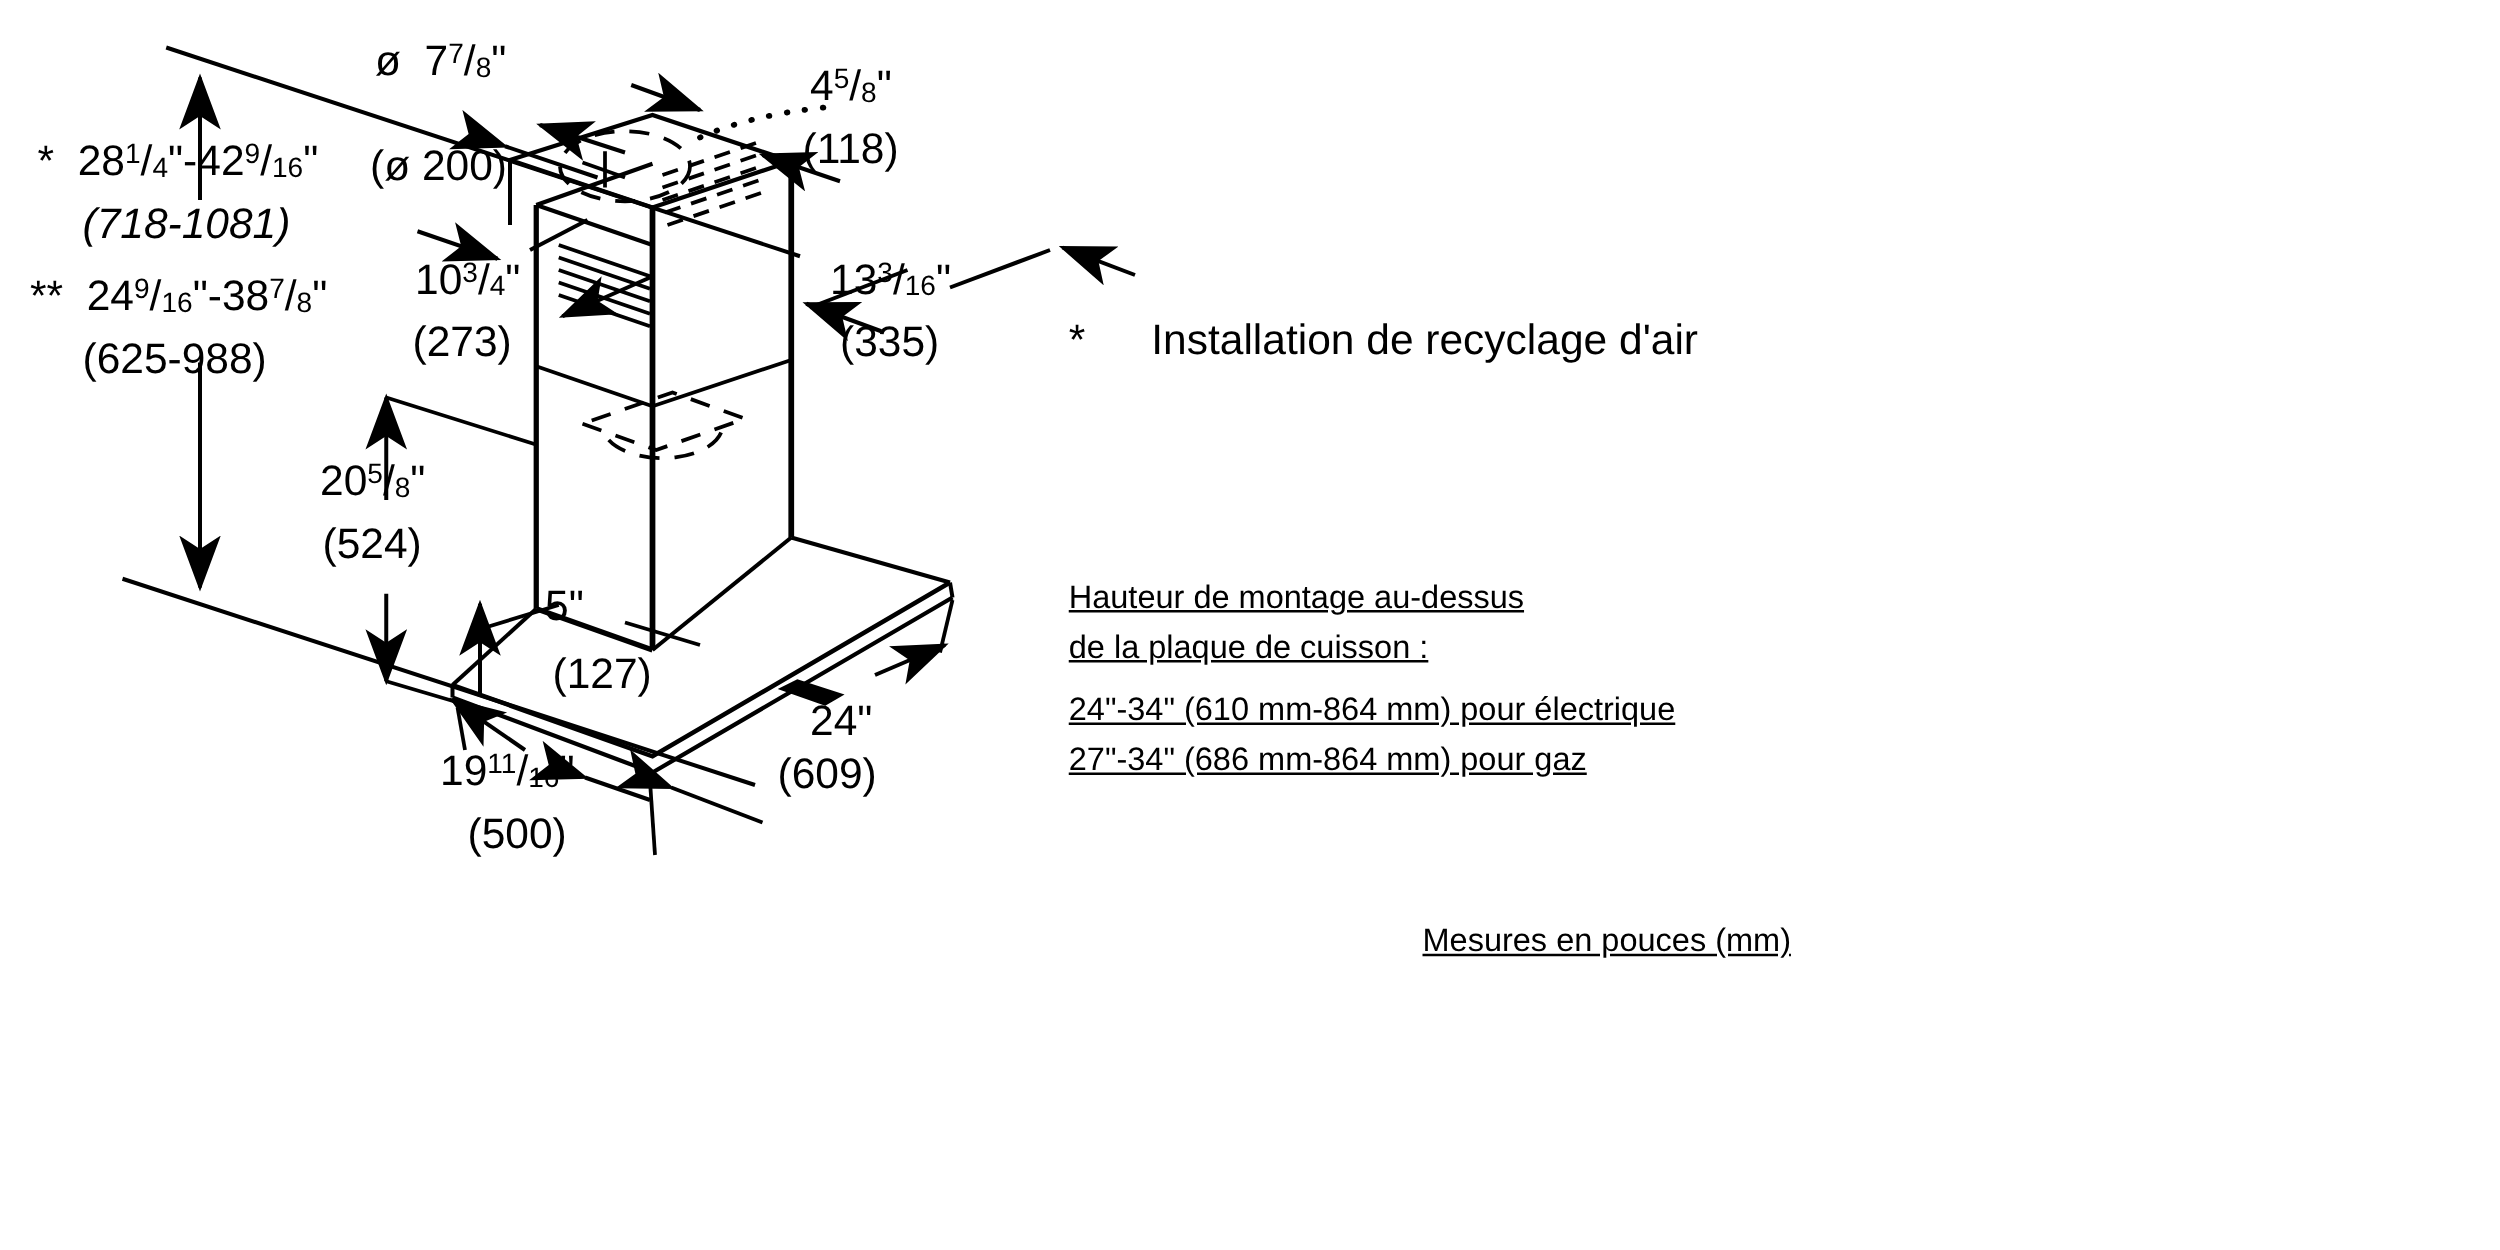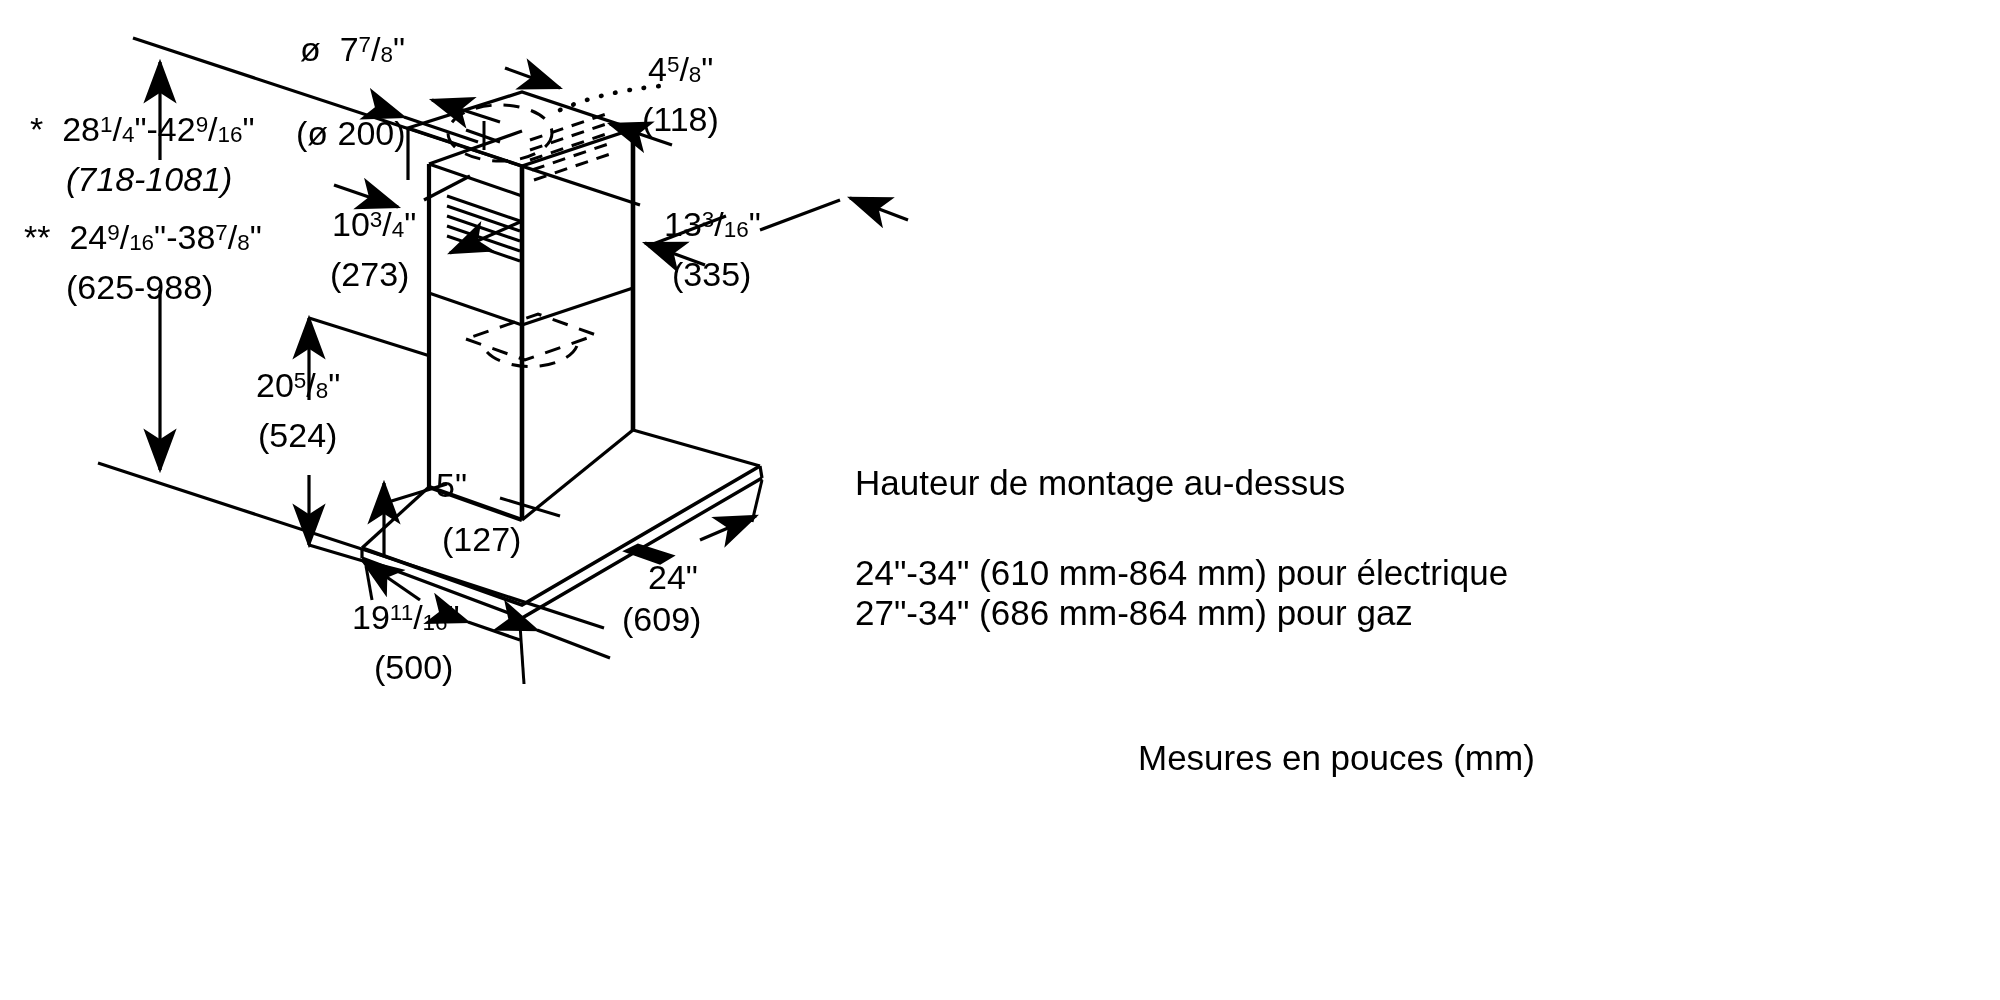--- a/index.html
+++ b/index.html
@@ -10,21 +10,21 @@
     overflow:hidden;
     position:relative;
   }
   #stage{position:absolute;left:0;top:0;width:2000px;height:1000px;}
   svg.drawing{position:absolute;left:0;top:0;width:2000px;height:1000px;}
 
   
   .txt{position:absolute;white-space:nowrap;line-height:1.12;}
   .dim{font-size:34px;letter-spacing:0px;}
   .note{font-size:34px;}
-  .notebig{font-size:35px;}
+  .notebig{font-size:26px;text-decoration:underline;}
 
   
   .frac{display:inline-block;position:relative;top:0;}
   .frac .n{font-size:0.66em;vertical-align:0.42em;}
   .frac .sl{font-size:1em;}
   .frac .d{font-size:0.66em;vertical-align:-0.06em;}
   .inch{font-size:1em;}
   .note-mark{width:66px;display:inline-block;}
 </style>
 </head>
@@ -205,20 +205,24 @@
   <div class="txt dim" style="left:352px; top:598px;">
     <span>19</span><span class="frac"><span class="n">11</span><span class="sl">/</span><span class="d">16</span></span><span class="inch">"</span>
   </div>
   <div class="txt dim" style="left:374px; top:648px;">(500)</div>
 
   <div class="txt dim" style="left:648px; top:558px;">
     <span>24</span><span class="inch">"</span>
   </div>
   <div class="txt dim" style="left:622px; top:600px;">(609)</div>
 
+  <div class="txt note" style="left:855px; top:253px;">
+    <span class="note-mark">*</span><span>Installation de recyclage d'air</span>
+  </div>
 
   <div class="txt notebig" style="left:855px; top:463px;">Hauteur de montage au-dessus</div>
+  <div class="txt notebig" style="left:855px; top:503px;">de la plaque de cuisson :</div>
   <div class="txt notebig" style="left:855px; top:553px;">24"-34" (610 mm-864 mm) pour électrique</div>
   <div class="txt notebig" style="left:855px; top:593px;">27"-34" (686 mm-864 mm) pour gaz</div>
 
   <div class="txt notebig" style="left:1138px; top:738px;">Mesures en pouces (mm)</div>
 
 </div>
 
 </body></html>

